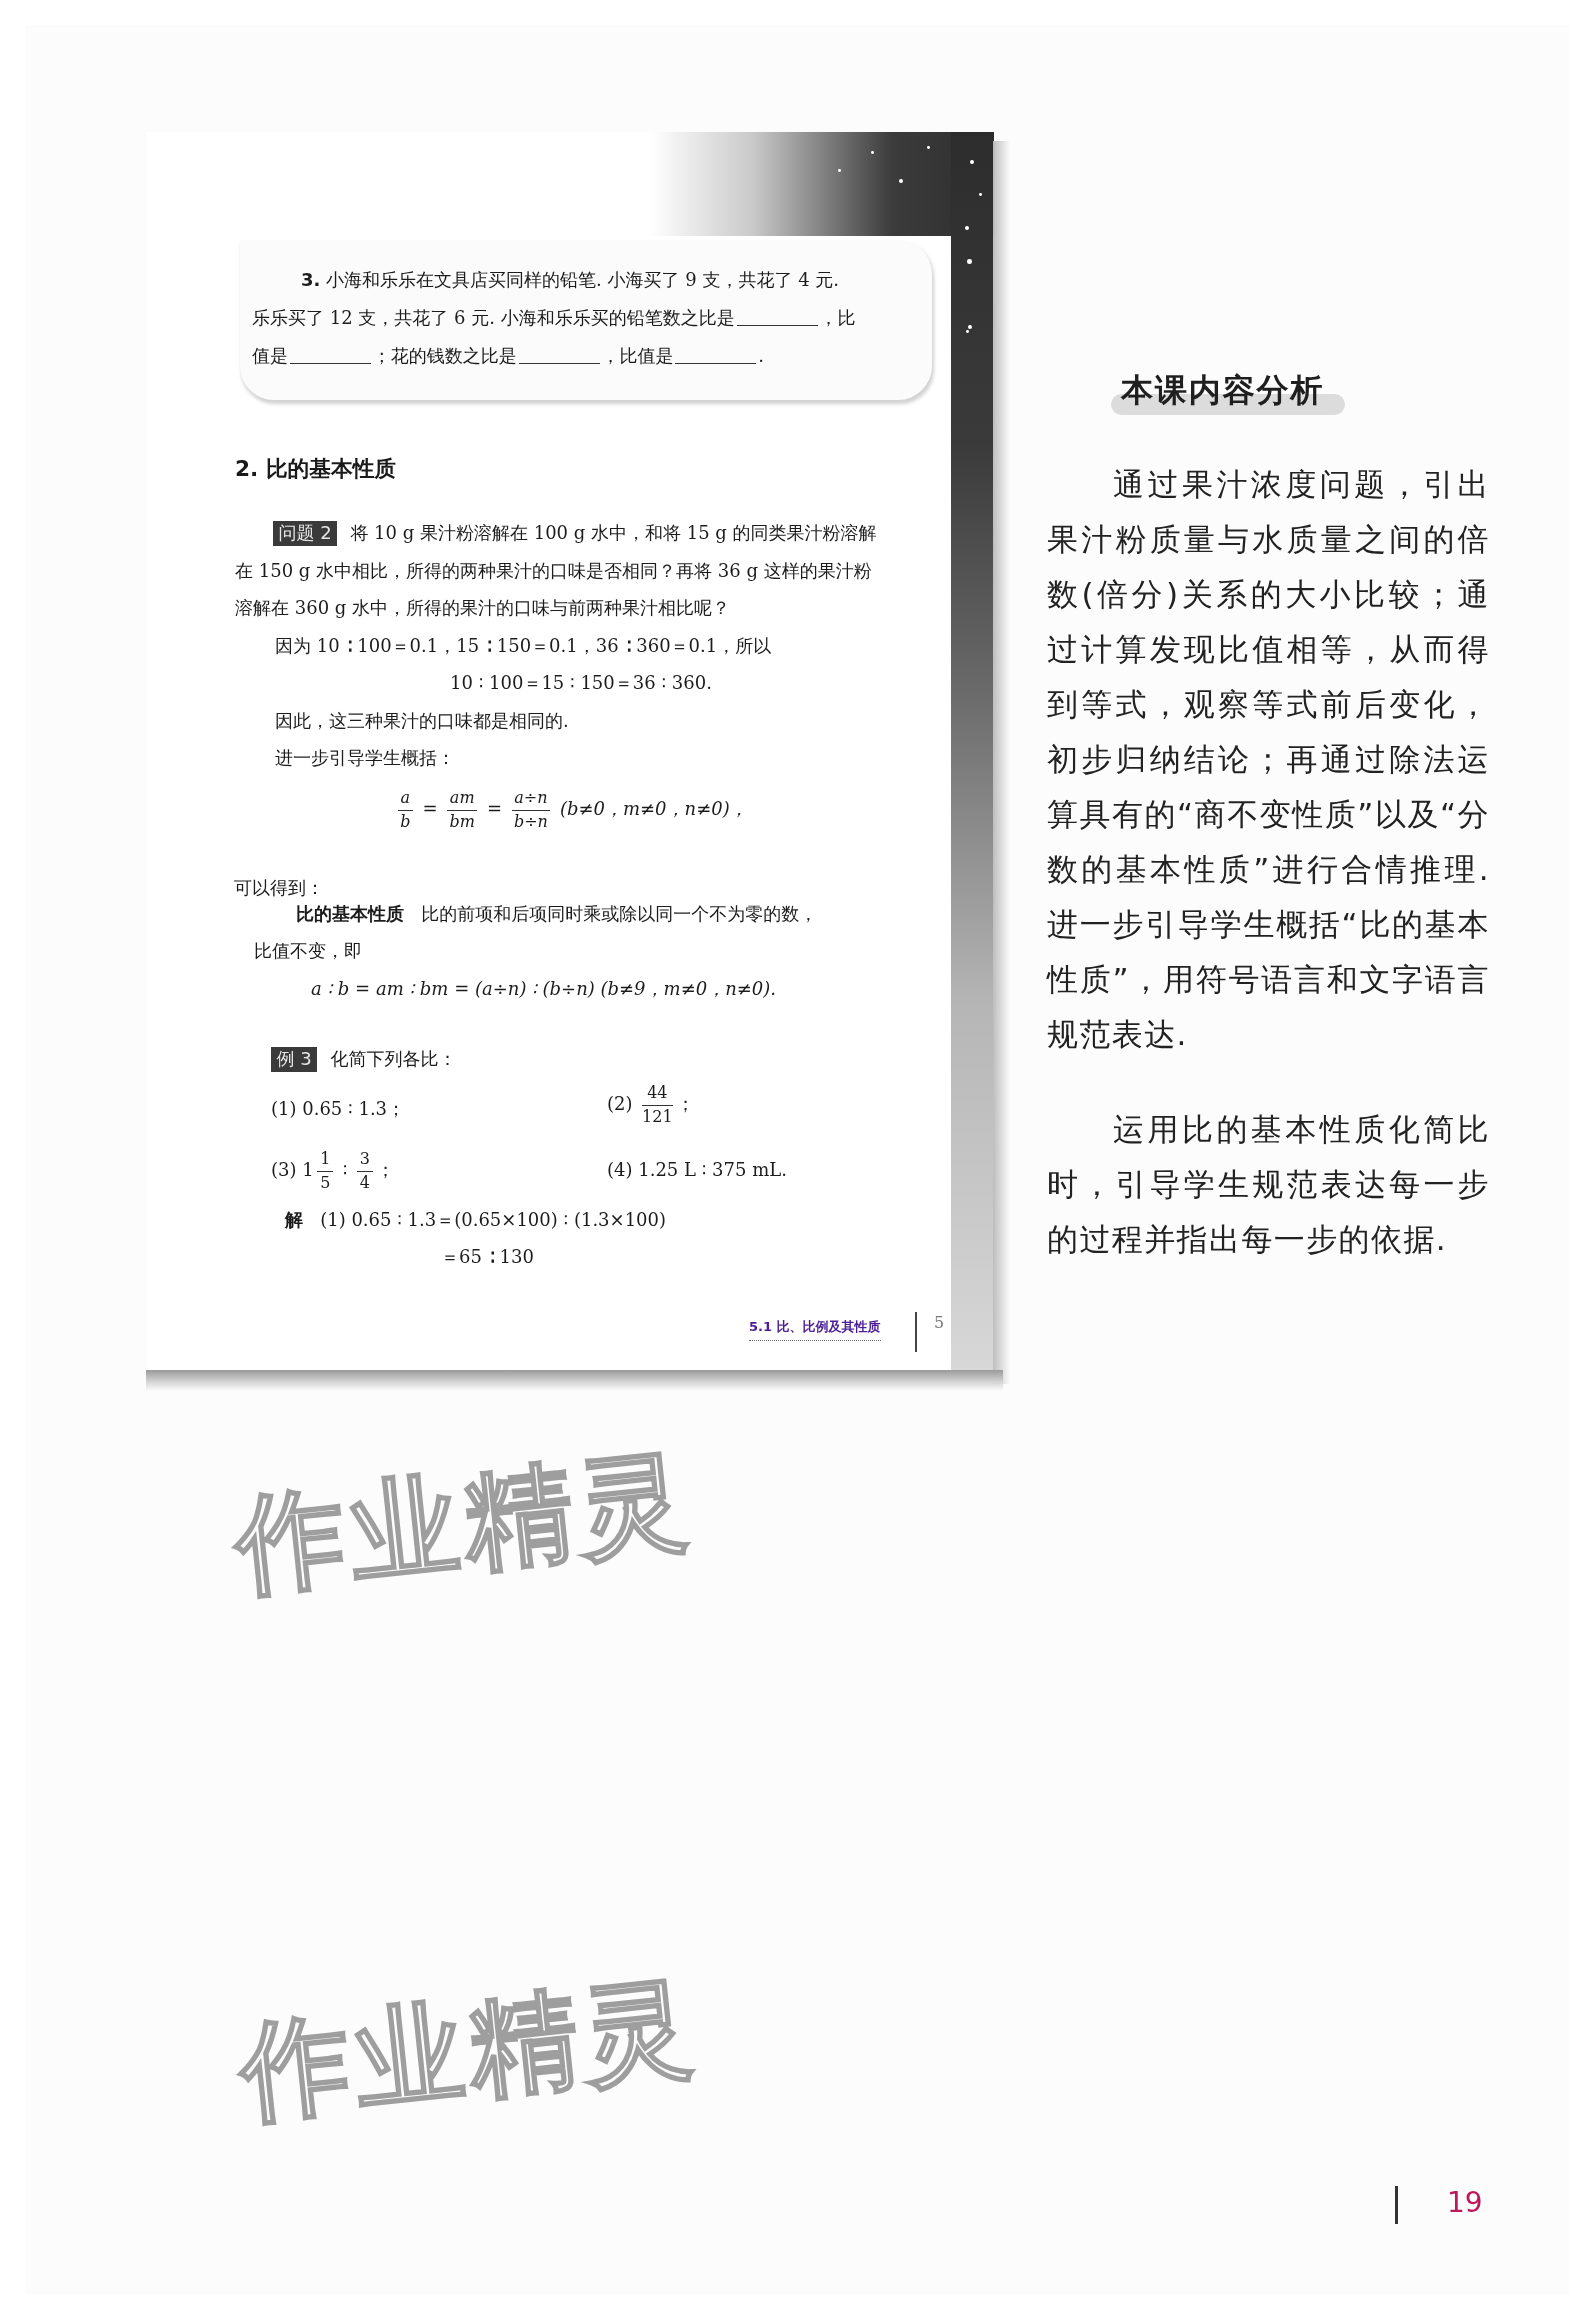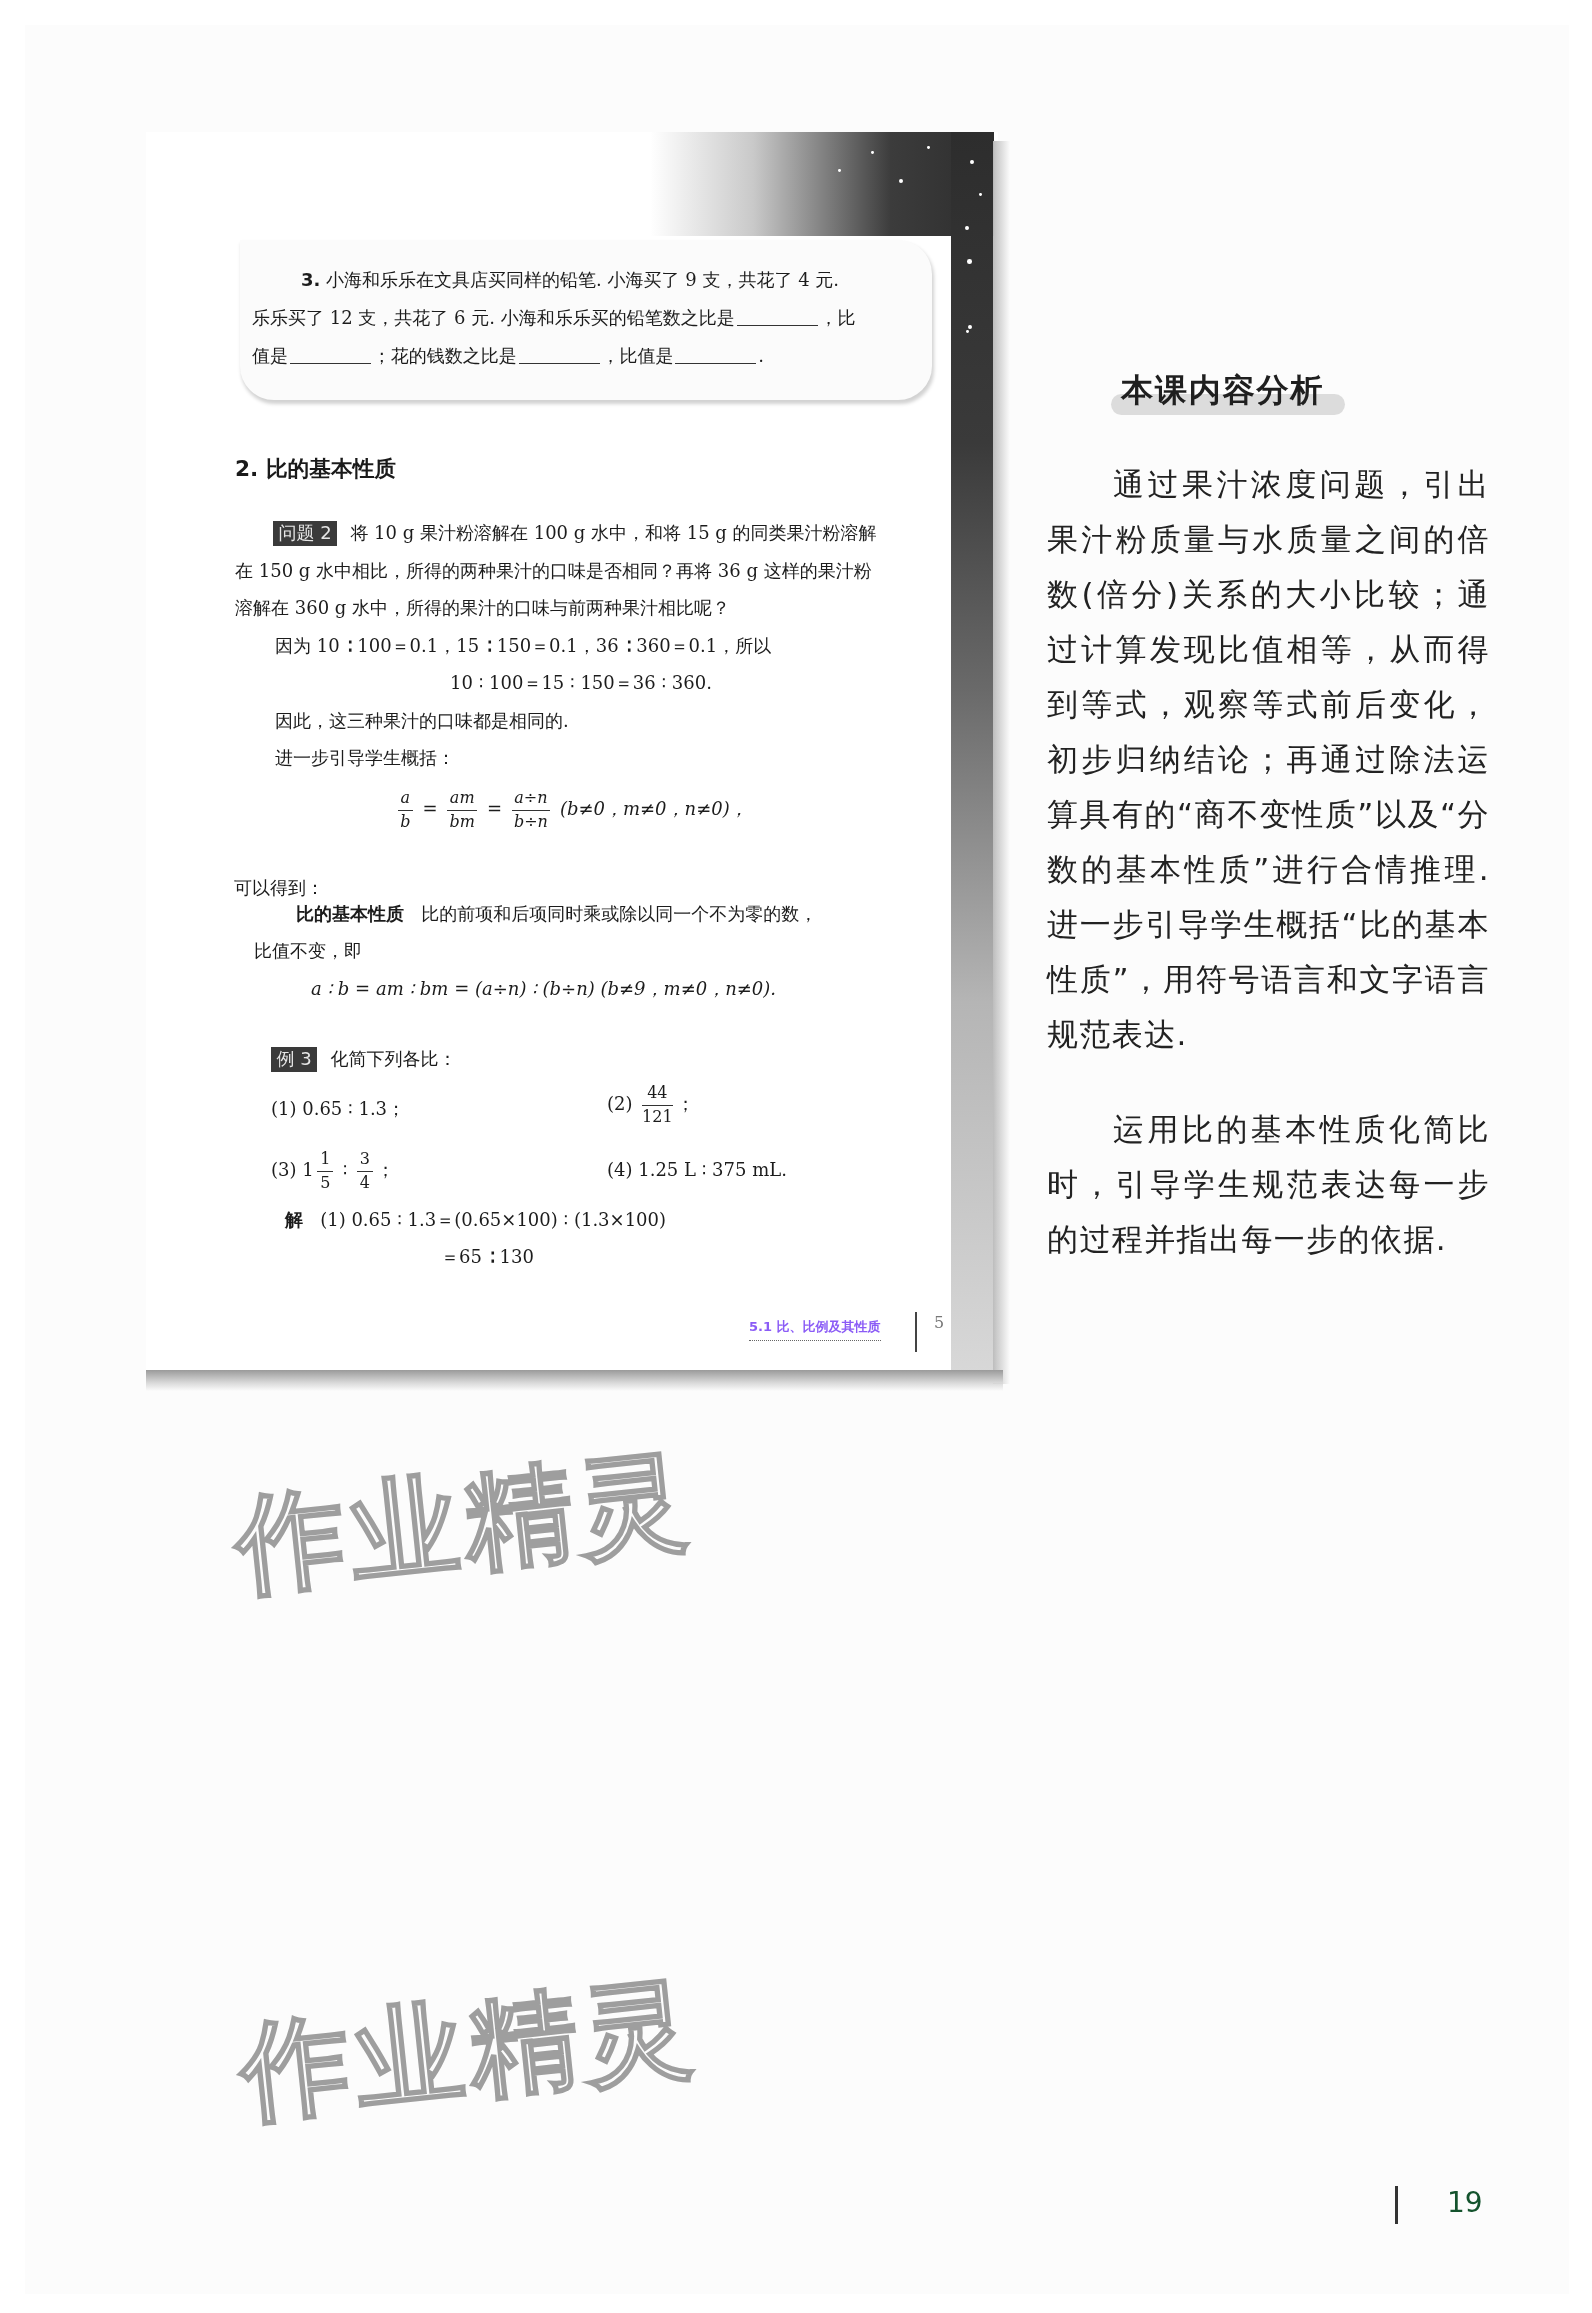--- a/index.html
+++ b/index.html
@@ -57,21 +57,21 @@
     position: absolute; left: 235px; top: 454px; font-family: "DejaVu Sans", sans-serif;
     font-weight: bold; font-size: 21.7px; color: #1a1a1a;
   }
   .frac { display: inline-block; vertical-align: middle; text-align: center; font-style: italic; margin: 0 3.8px; }
   .frac .num { display: block; border-bottom: 0.9px solid #333; padding: 0 2.8px; line-height: 22.6px; font-size: 16px; }
   .frac .den { display: block; line-height: 22.6px; font-size: 16px; }
   .frac.up { font-style: normal; }
   .math { font-style: italic; }
   .tb-footer {
     position: absolute; left: 749px; top: 1318px; font-family: "DejaVu Sans", sans-serif;
-    font-size: 13px; color: #8b5cf6; font-weight: bold;
+    font-size: 13px; color: #4c1d95; font-weight: bold;
     border-bottom: 0.9px dotted #666; padding-bottom: 3.8px;
   }
   .tb-footer-rule { position: absolute; left: 915px; top: 1312px; width: 1.9px; height: 40px; background: #444; }
   .tb-pagenum { position: absolute; left: 934px; top: 1313px; font-size: 16px; color: #777; }
 
   
   .analysis-title {
     position: absolute; left: 1121px; top: 369px; font-family: "DejaVu Sans", sans-serif;
     font-size: 32px; font-weight: bold; color: #1f1f1f; letter-spacing: 1.9px;
   }
@@ -90,21 +90,21 @@
   .watermark {
     position: absolute; font-family: "DejaVu Sans", sans-serif; font-weight: bold;
     font-size: 109px; color: #fcfcfc; letter-spacing: 5.6px;
     -webkit-text-stroke: 1.9px #9e9e9e; transform: rotate(-6deg);
   }
 
   
   .page-rule { position: absolute; left: 1395px; top: 2186px; width: 2.8px; height: 38px; background: #333; }
   .page-number {
     position: absolute; left: 1447px; top: 2186px; font-family: "DejaVu Sans", sans-serif;
-    font-size: 28px; color: #14532d;
+    font-size: 28px; color: #be185d;
   }
 </style>
 </head>
 <body>
 
 <div class="sheet"></div>
 
 <div class="tb-page"></div>
 <div class="tb-startop"></div>
 <div class="tb-starband"></div>

